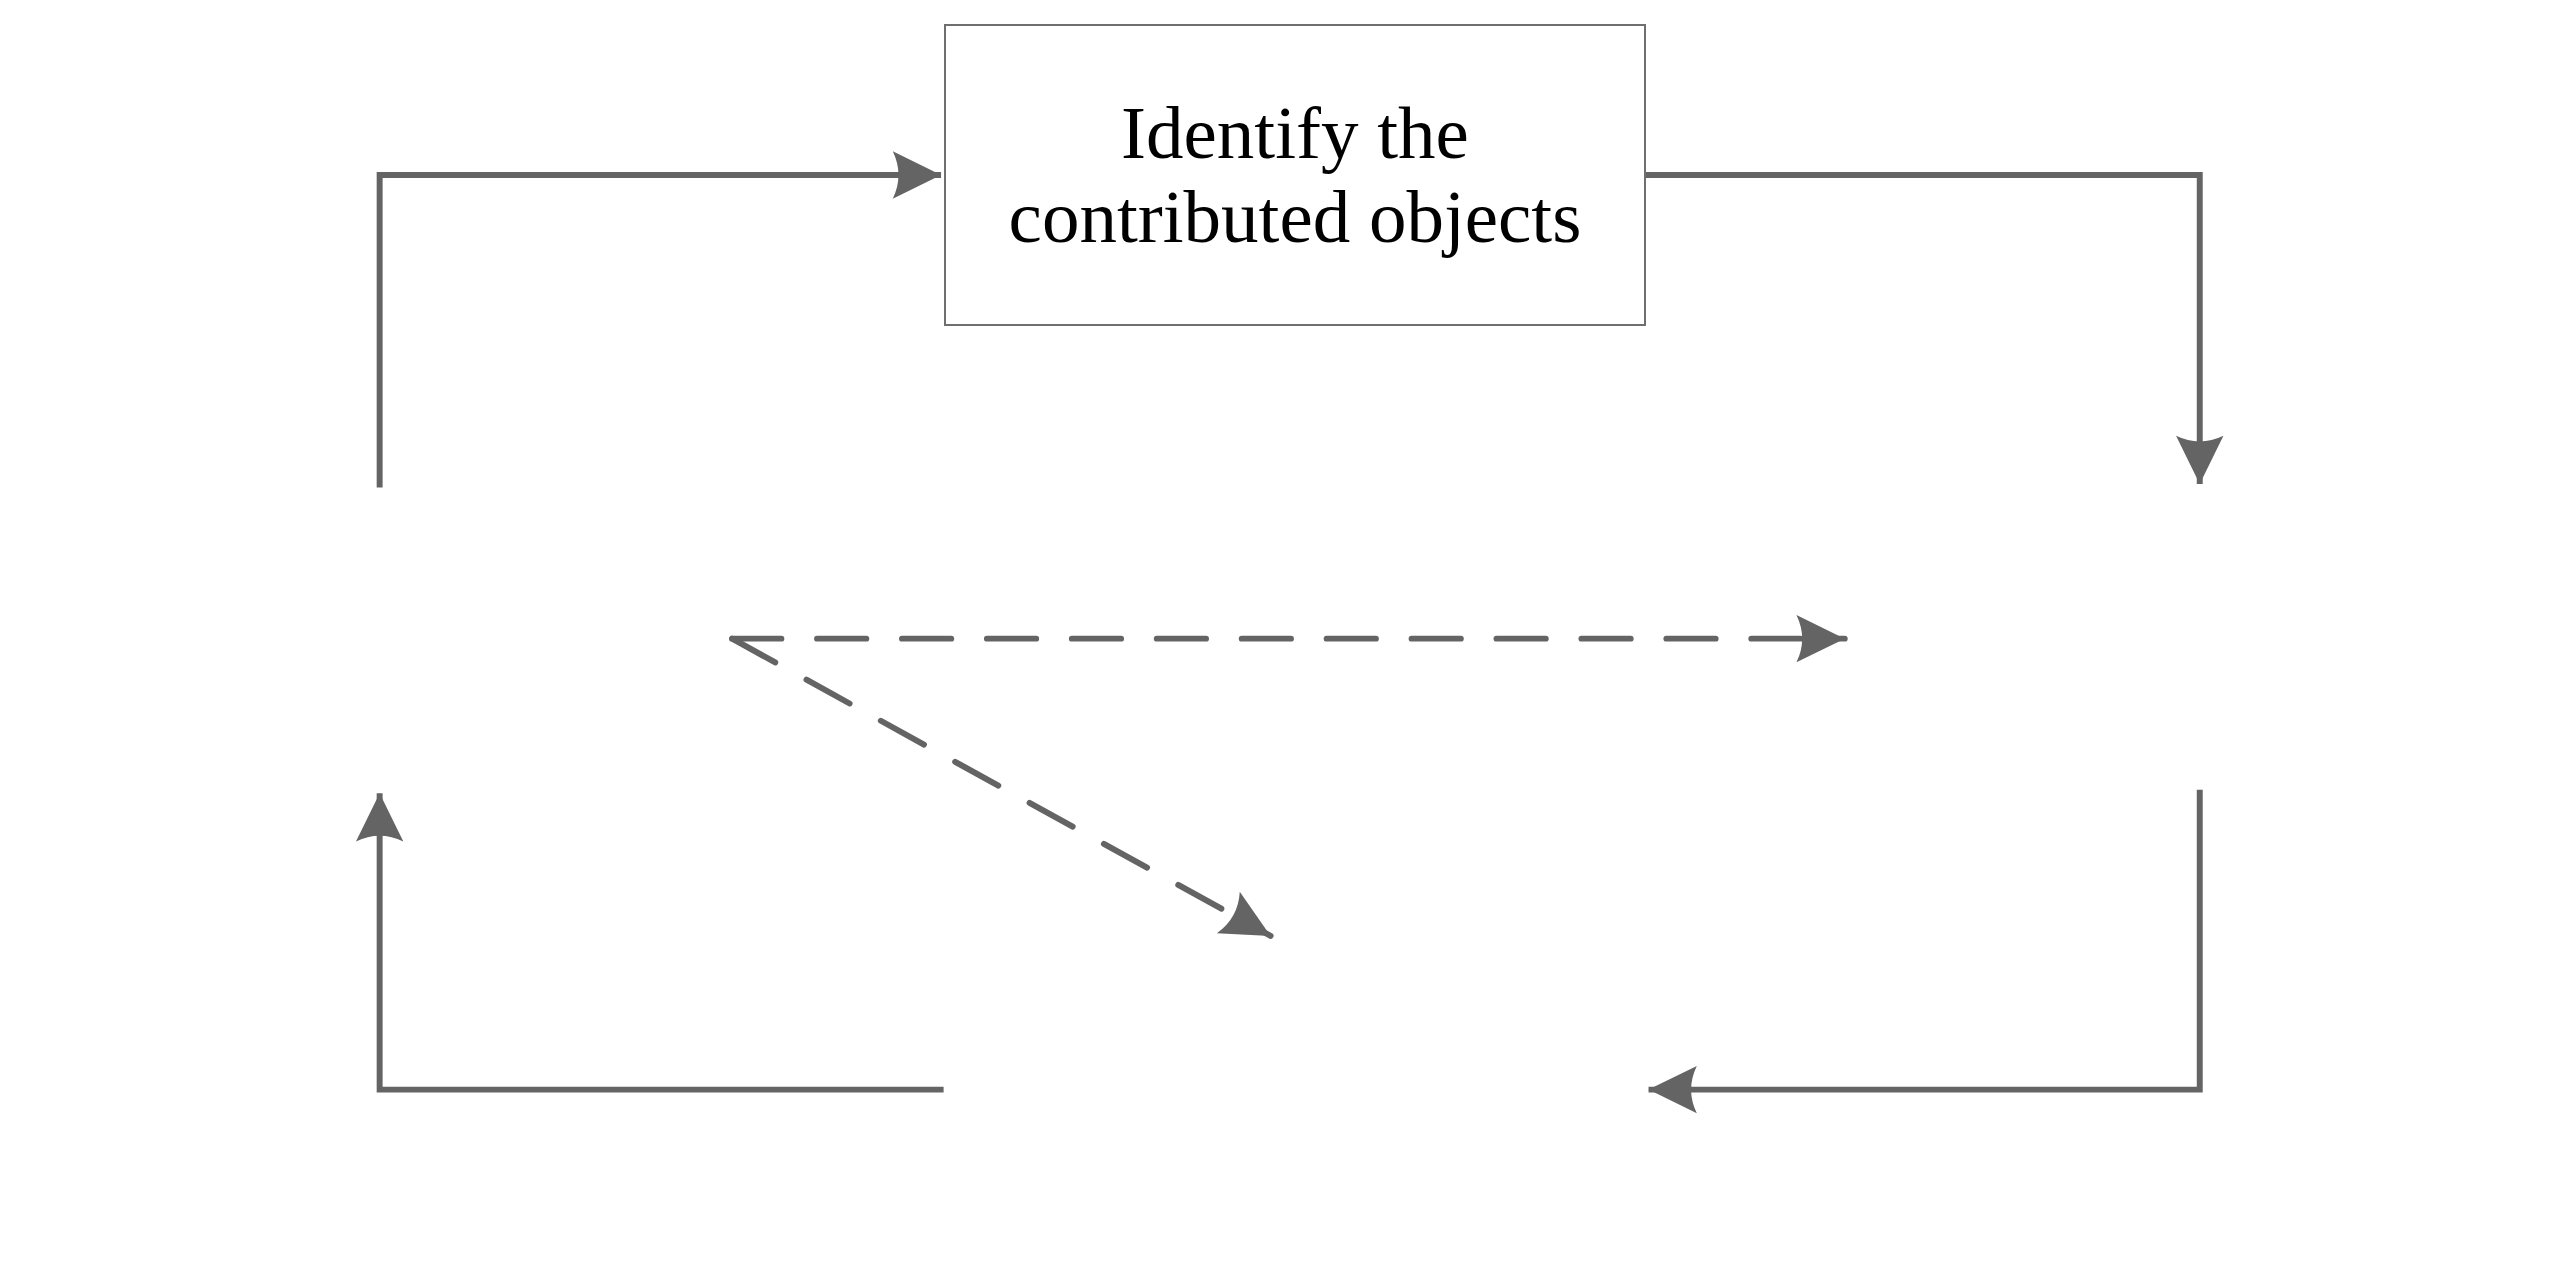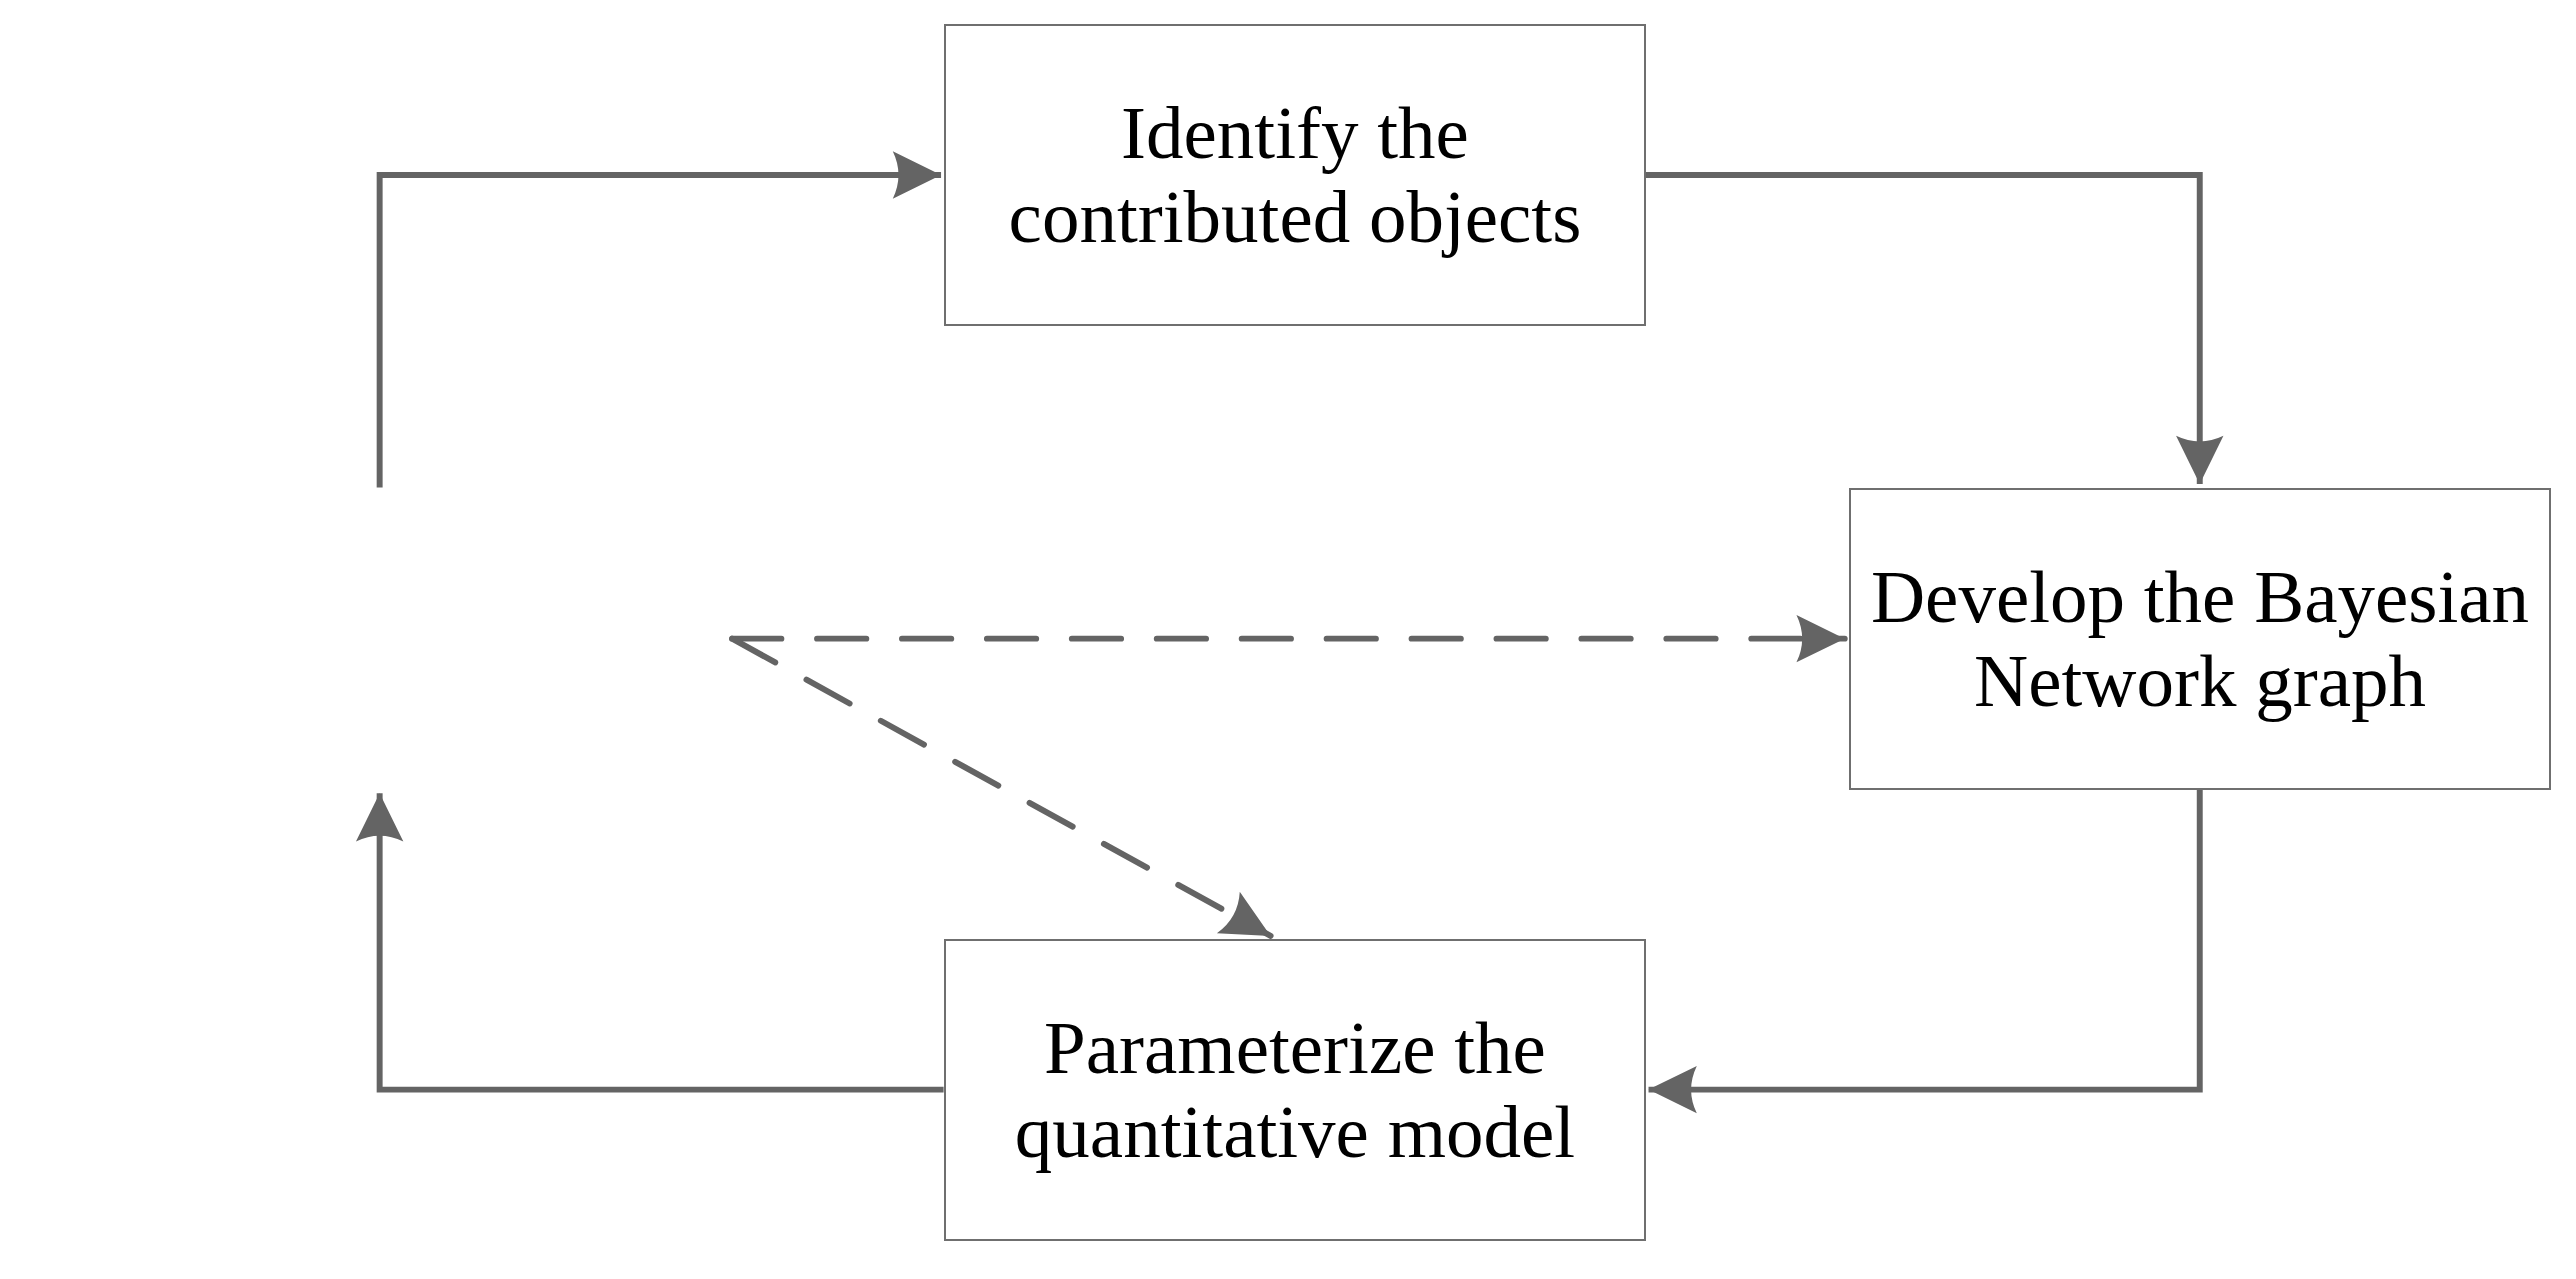--- a/index.html
+++ b/index.html
@@ -64,24 +64,16 @@
     <line x1="862" y1="752" x2="2172" y2="752" stroke="#646464" stroke-width="7" stroke-dasharray="58 42" stroke-linecap="round" marker-end="url(#arrowhead)"></line>
     <line x1="862" y1="752" x2="1496" y2="1102" stroke="#646464" stroke-width="7" stroke-dasharray="58 42" stroke-linecap="round" marker-end="url(#arrowhead)"></line>
   </svg>
 
   <div class="node node-identify">
     <span class="label">Identify the
 contributed objects</span>
   </div>
 
 
-  <div class="node node-develop">
-    <span class="label">Develop the Bayesian
-Network graph</span>
-  </div>
 
-  <div class="node node-parameterize">
-    <span class="label">Parameterize the
-quantitative model</span>
-  </div>
 
 </div>
 
 
 </body></html>

